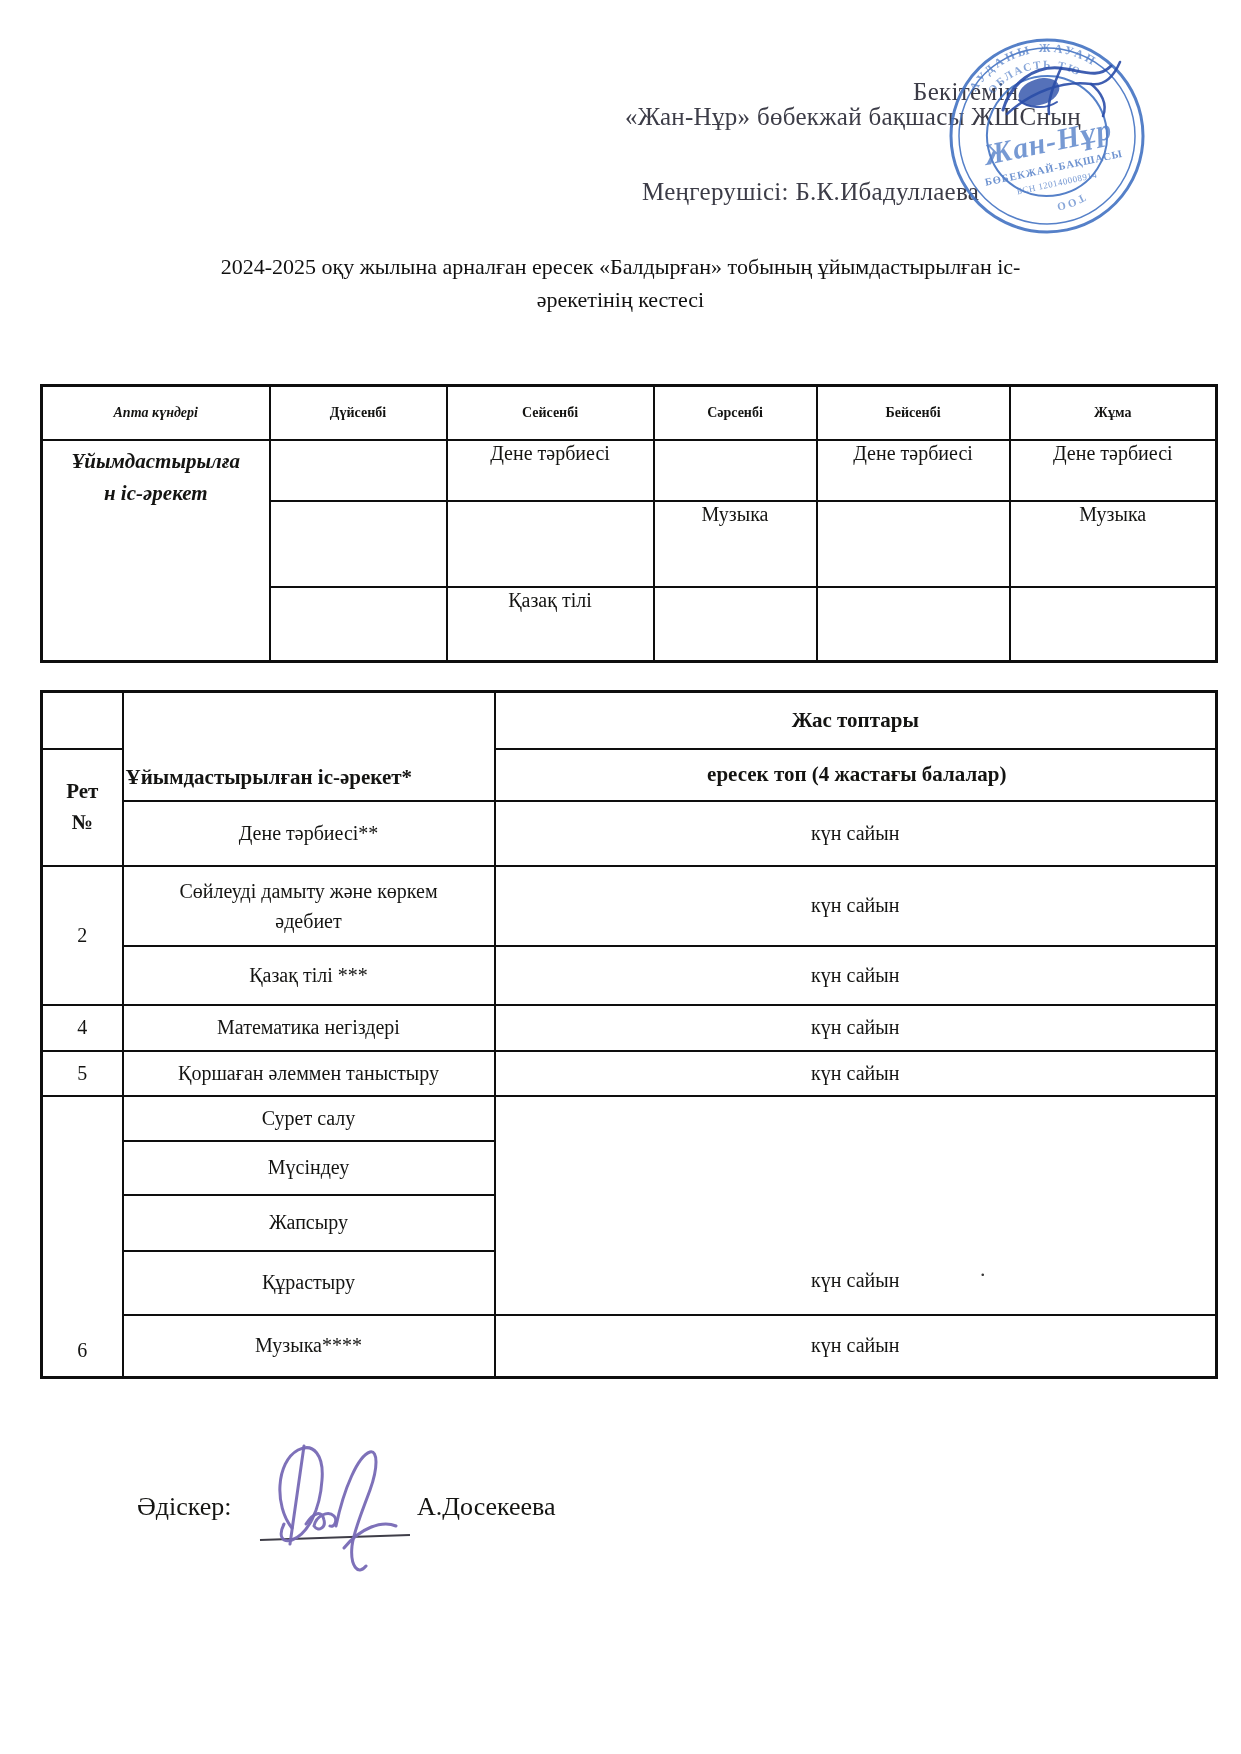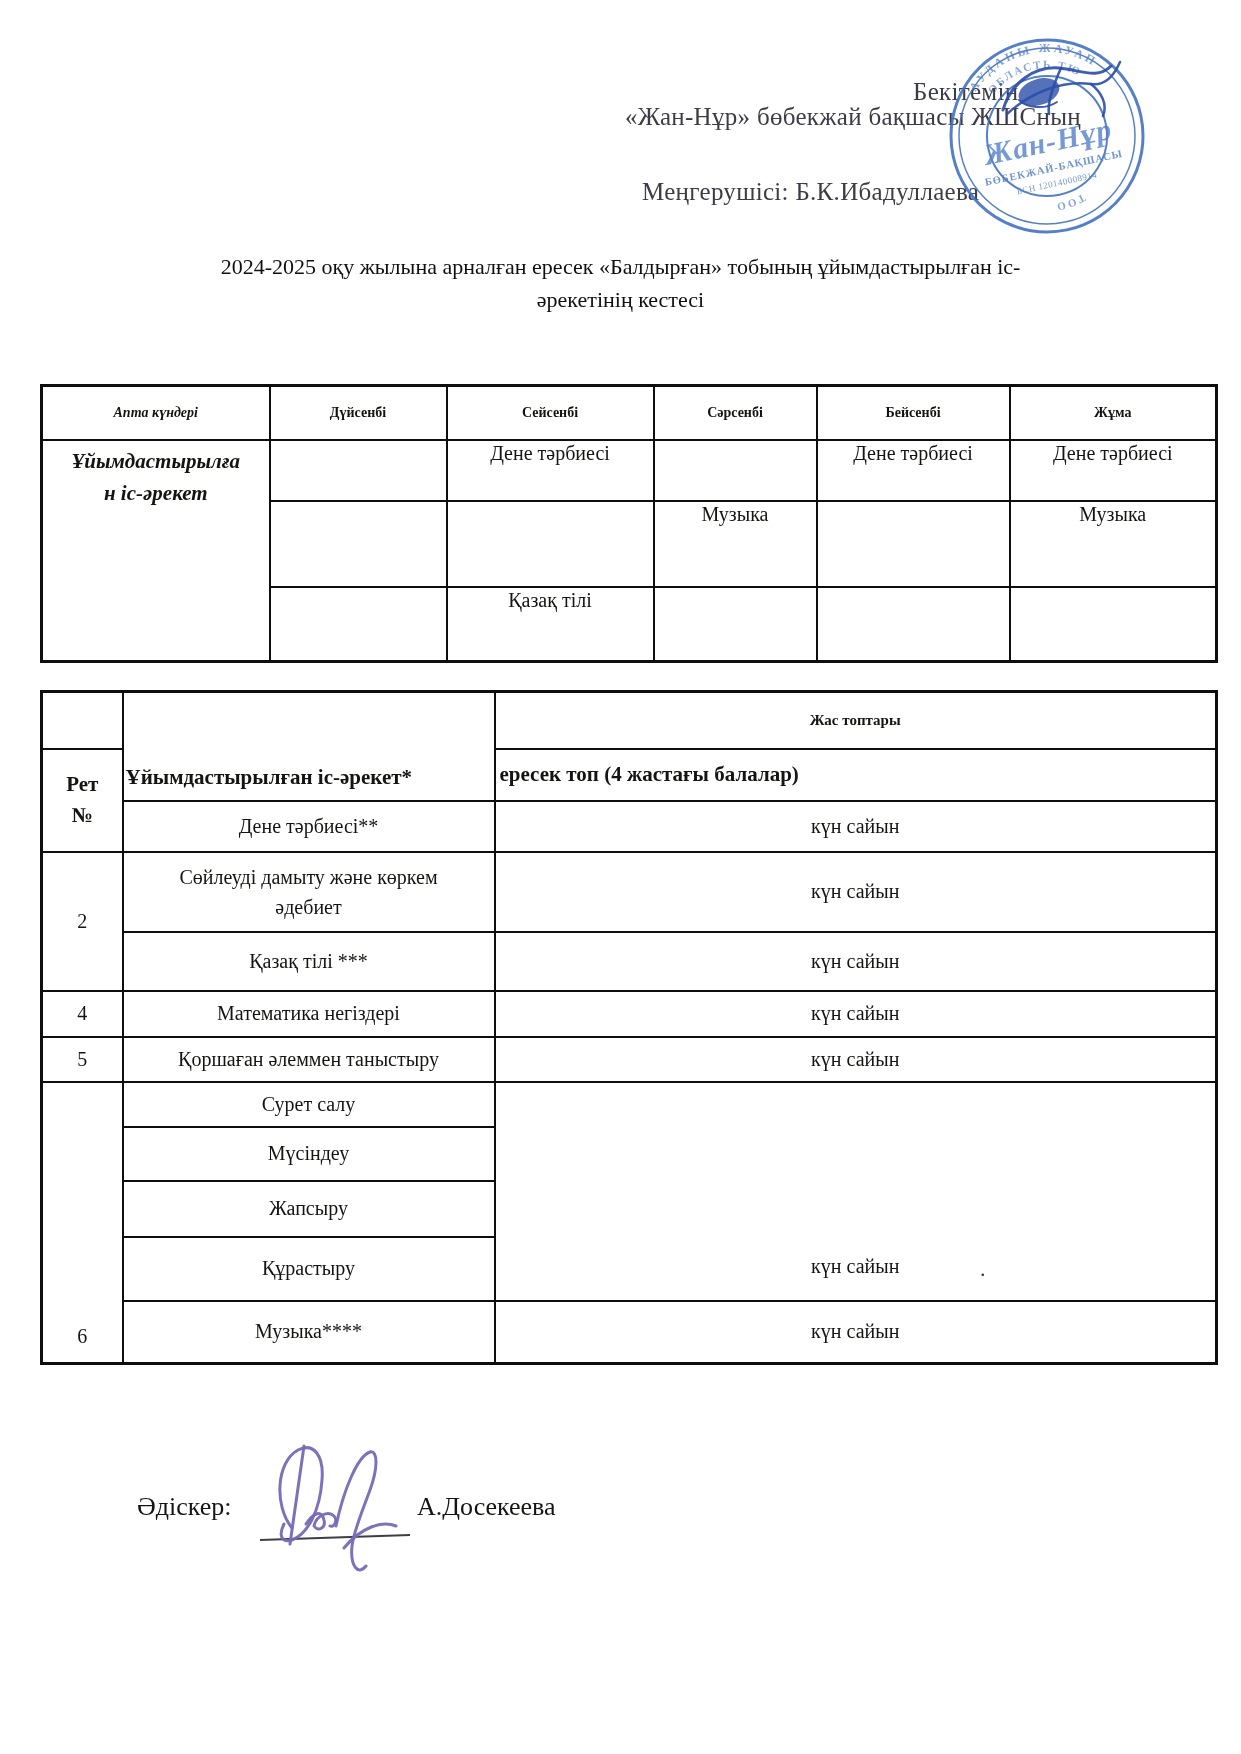--- a/index.html
+++ b/index.html
@@ -46,22 +46,22 @@
   td,th{border:2px solid #0e0e0e;overflow:hidden;font-weight:normal;}
   .t1{left:40px;top:384px;width:1175px;border:3px solid #0e0e0e;}
   .t2{left:40px;top:690px;width:1175px;border:3px solid #0e0e0e;}
   .t1 th{font-size:14px;font-weight:bold;text-align:center;vertical-align:middle;}
   .t1 th.week-col{font-style:italic;}
   .t1 td{font-size:20px;text-align:center;vertical-align:top;}
   .t1 td.rowlabel{font-weight:bold;font-style:italic;font-size:21px;line-height:32px;padding-top:4px;}
   .t1 td.rowlabel span{display:block;}
   .t2 td{font-size:20px;text-align:center;vertical-align:middle;}
   .t2 .hdr-act{font-weight:bold;font-size:21px;text-align:left;vertical-align:bottom;padding:0 0 10px 2px;}
-  .t2 .hdr-age{font-weight:bold;font-size:15px;text-align:center;vertical-align:middle;}
-  .t2 .hdr-group{font-weight:bold;font-size:21px;text-align:left;vertical-align:middle;padding-left:4px;}
+  .t2 .hdr-age{font-weight:bold;font-size:21px;text-align:center;vertical-align:middle;}
+  .t2 .hdr-group{font-weight:bold;font-size:21px;text-align:center;vertical-align:middle;padding-left:4px;}
   .t2 .ret{font-weight:bold;font-size:21px;line-height:31px;}
   .t2 .ret span{display:block;}
   .t2 .two-line span{display:block;line-height:30px;}
   .t2 td.v-bottom{vertical-align:bottom;padding-bottom:14px;}
   .t2 td.freq-merged{vertical-align:bottom;padding-bottom:22px;}
 
   
   .footer-role{position:absolute;left:137px;top:1492px;font-size:26px;white-space:nowrap;}
   .footer-name{position:absolute;left:417px;top:1492px;font-size:26px;white-space:nowrap;}
   .signature{position:absolute;left:240px;top:1428px;width:190px;height:170px;}
@@ -173,21 +173,21 @@
       <td class="hdr-act" rowspan="2">Ұйымдастырылған іс-әрекет*</td>
       <td class="hdr-age">Жас топтары</td>
     </tr>
     <tr style="height:52px">
       <td class="ret" rowspan="2">
         <span>Рет</span>
         <span>№</span>
       </td>
       <td class="hdr-group">ересек топ (4 жастағы балалар)</td>
     </tr>
-    <tr style="height:51px">
+    <tr style="height:65px">
       <td>Дене тәрбиесі**</td>
       <td>күн сайын</td>
     </tr>
     <tr style="height:80px">
       <td rowspan="2">2</td>
       <td class="two-line">
         <span>Сөйлеуді дамыту және көркем</span>
         <span>әдебиет</span>
       </td>
       <td>күн сайын</td>

